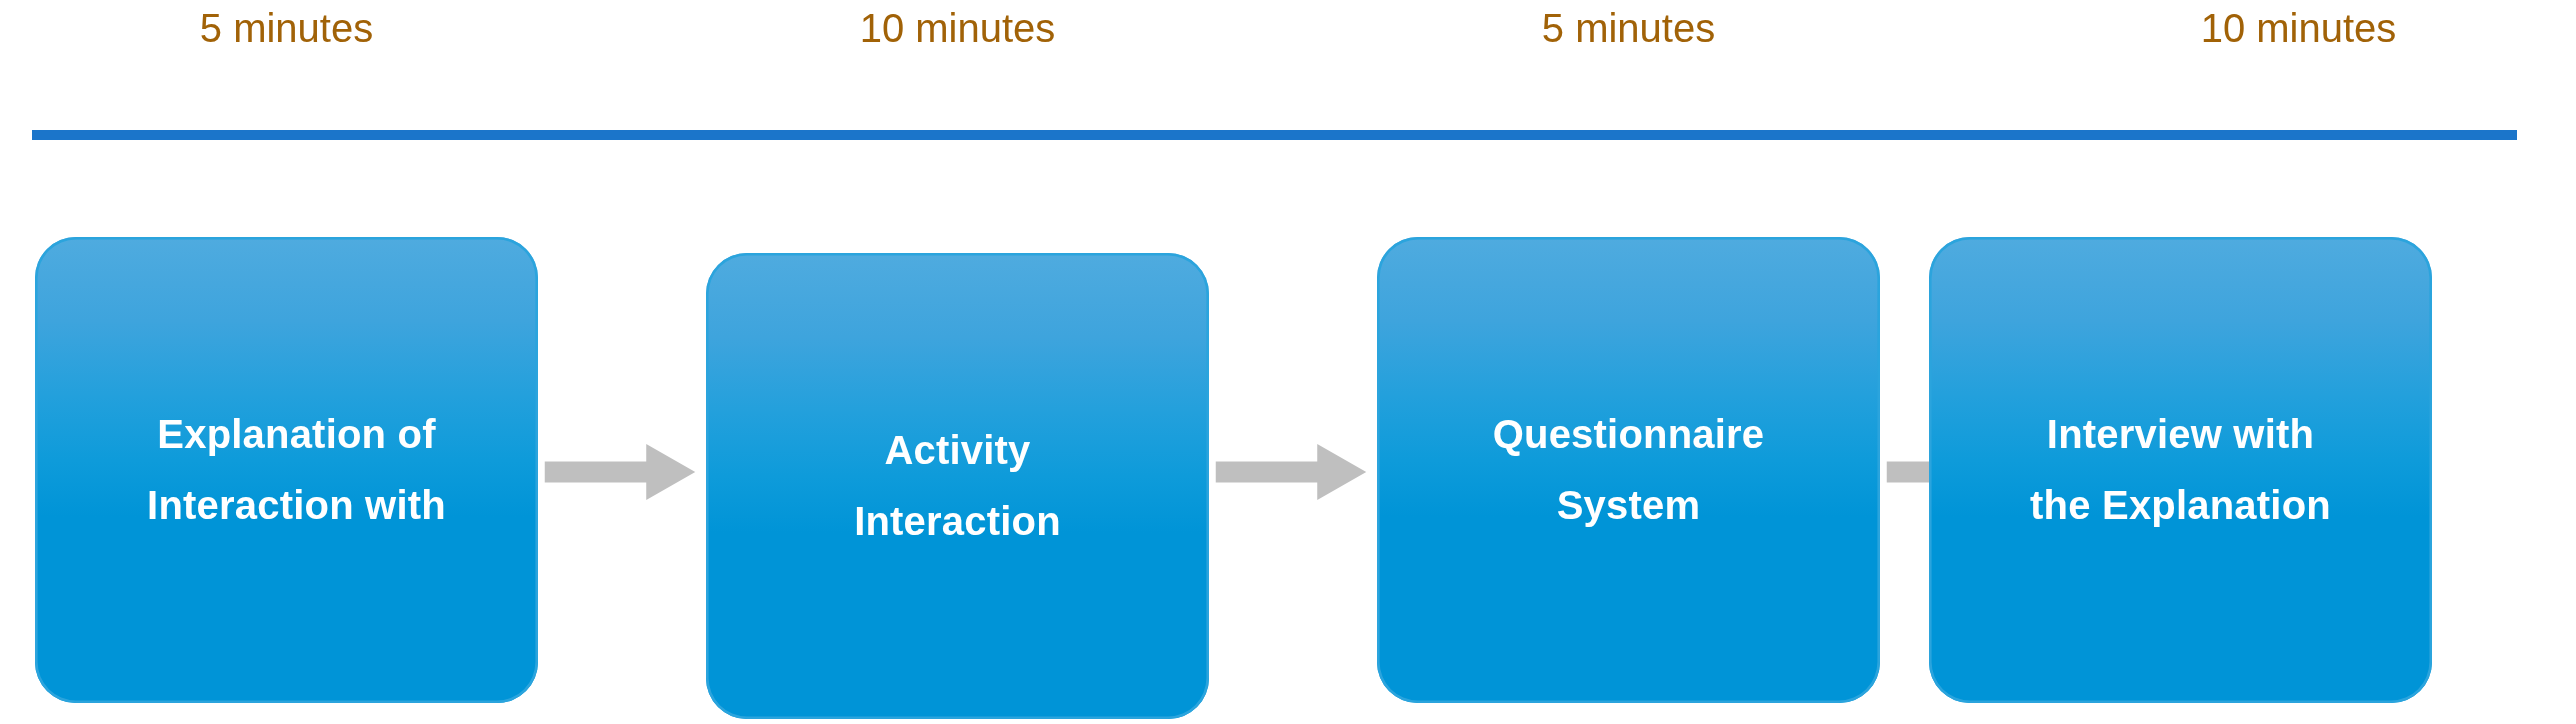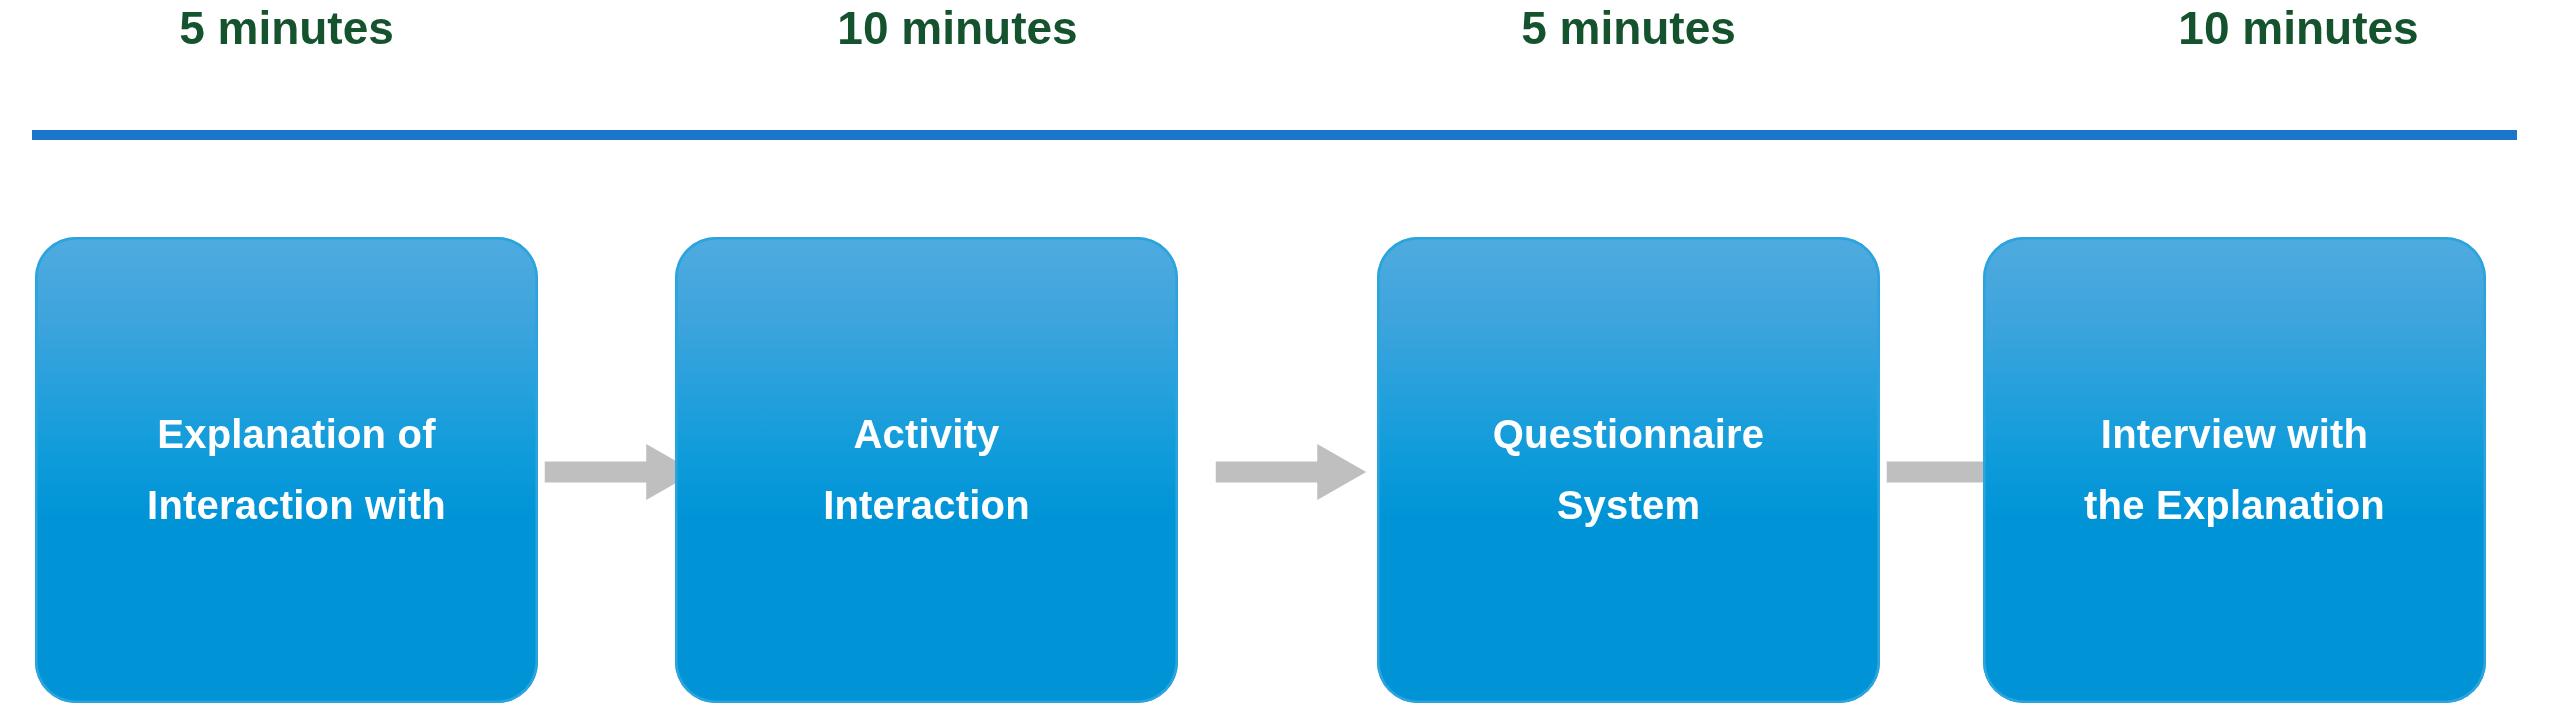--- a/index.html
+++ b/index.html
@@ -24,24 +24,24 @@
     width: 2576px;
     height: 106px;
     display: flex;
     align-items: flex-start;
   }
   .time-cell {
     position: absolute;
     top: 1.8px;
     width: 503px;
     text-align: center;
-    font-size: 46px;
+    font-size: 40px;
     line-height: 53px;
-    color: #14532d;
-    font-weight: 700;
+    color: #a16207;
+    font-weight: 400;
     letter-spacing: 0px;
     white-space: nowrap;
   }
 
   
   .divider {
     position: absolute;
     left: 32px;
     top: 130px;
     width: 2485px;
@@ -110,21 +110,21 @@
       <span class="ln">Interaction with</span>
     </div>
   </div>
 
   <div class="arrow" style="left:544px;">
     <svg viewBox="0 0 172 64" xmlns="http://www.w3.org/2000/svg" aria-hidden="true">
       <polygon points="0,20 116,20 116,0 172,32 116,64 116,44 0,44" fill="#bfbfbf"></polygon>
     </svg>
   </div>
 
-  <div class="stage-box" style="left:675px;">
+  <div class="stage-box" style="left:706px;margin-top:16px;">
     <div class="stage-label">
       <span class="ln">Activity</span>
       <span class="ln">Interaction</span>
     </div>
   </div>
 
   <div class="arrow" style="left:1215px;">
     <svg viewBox="0 0 172 64" xmlns="http://www.w3.org/2000/svg" aria-hidden="true">
       <polygon points="0,20 116,20 116,0 172,32 116,64 116,44 0,44" fill="#bfbfbf"></polygon>
     </svg>
@@ -136,21 +136,21 @@
       <span class="ln">System</span>
     </div>
   </div>
 
   <div class="arrow" style="left:1886px;">
     <svg viewBox="0 0 172 64" xmlns="http://www.w3.org/2000/svg" aria-hidden="true">
       <polygon points="0,20 116,20 116,0 172,32 116,64 116,44 0,44" fill="#bfbfbf"></polygon>
     </svg>
   </div>
 
-  <div class="stage-box" style="left:1983px;align-items:center;">
+  <div class="stage-box" style="left:1929px;align-items:center;">
     <div class="stage-label">
       <span class="ln">Interview with</span>
       <span class="ln">the Explanation</span>
     </div>
   </div>
 
 </div>
 
 
 </body></html>

